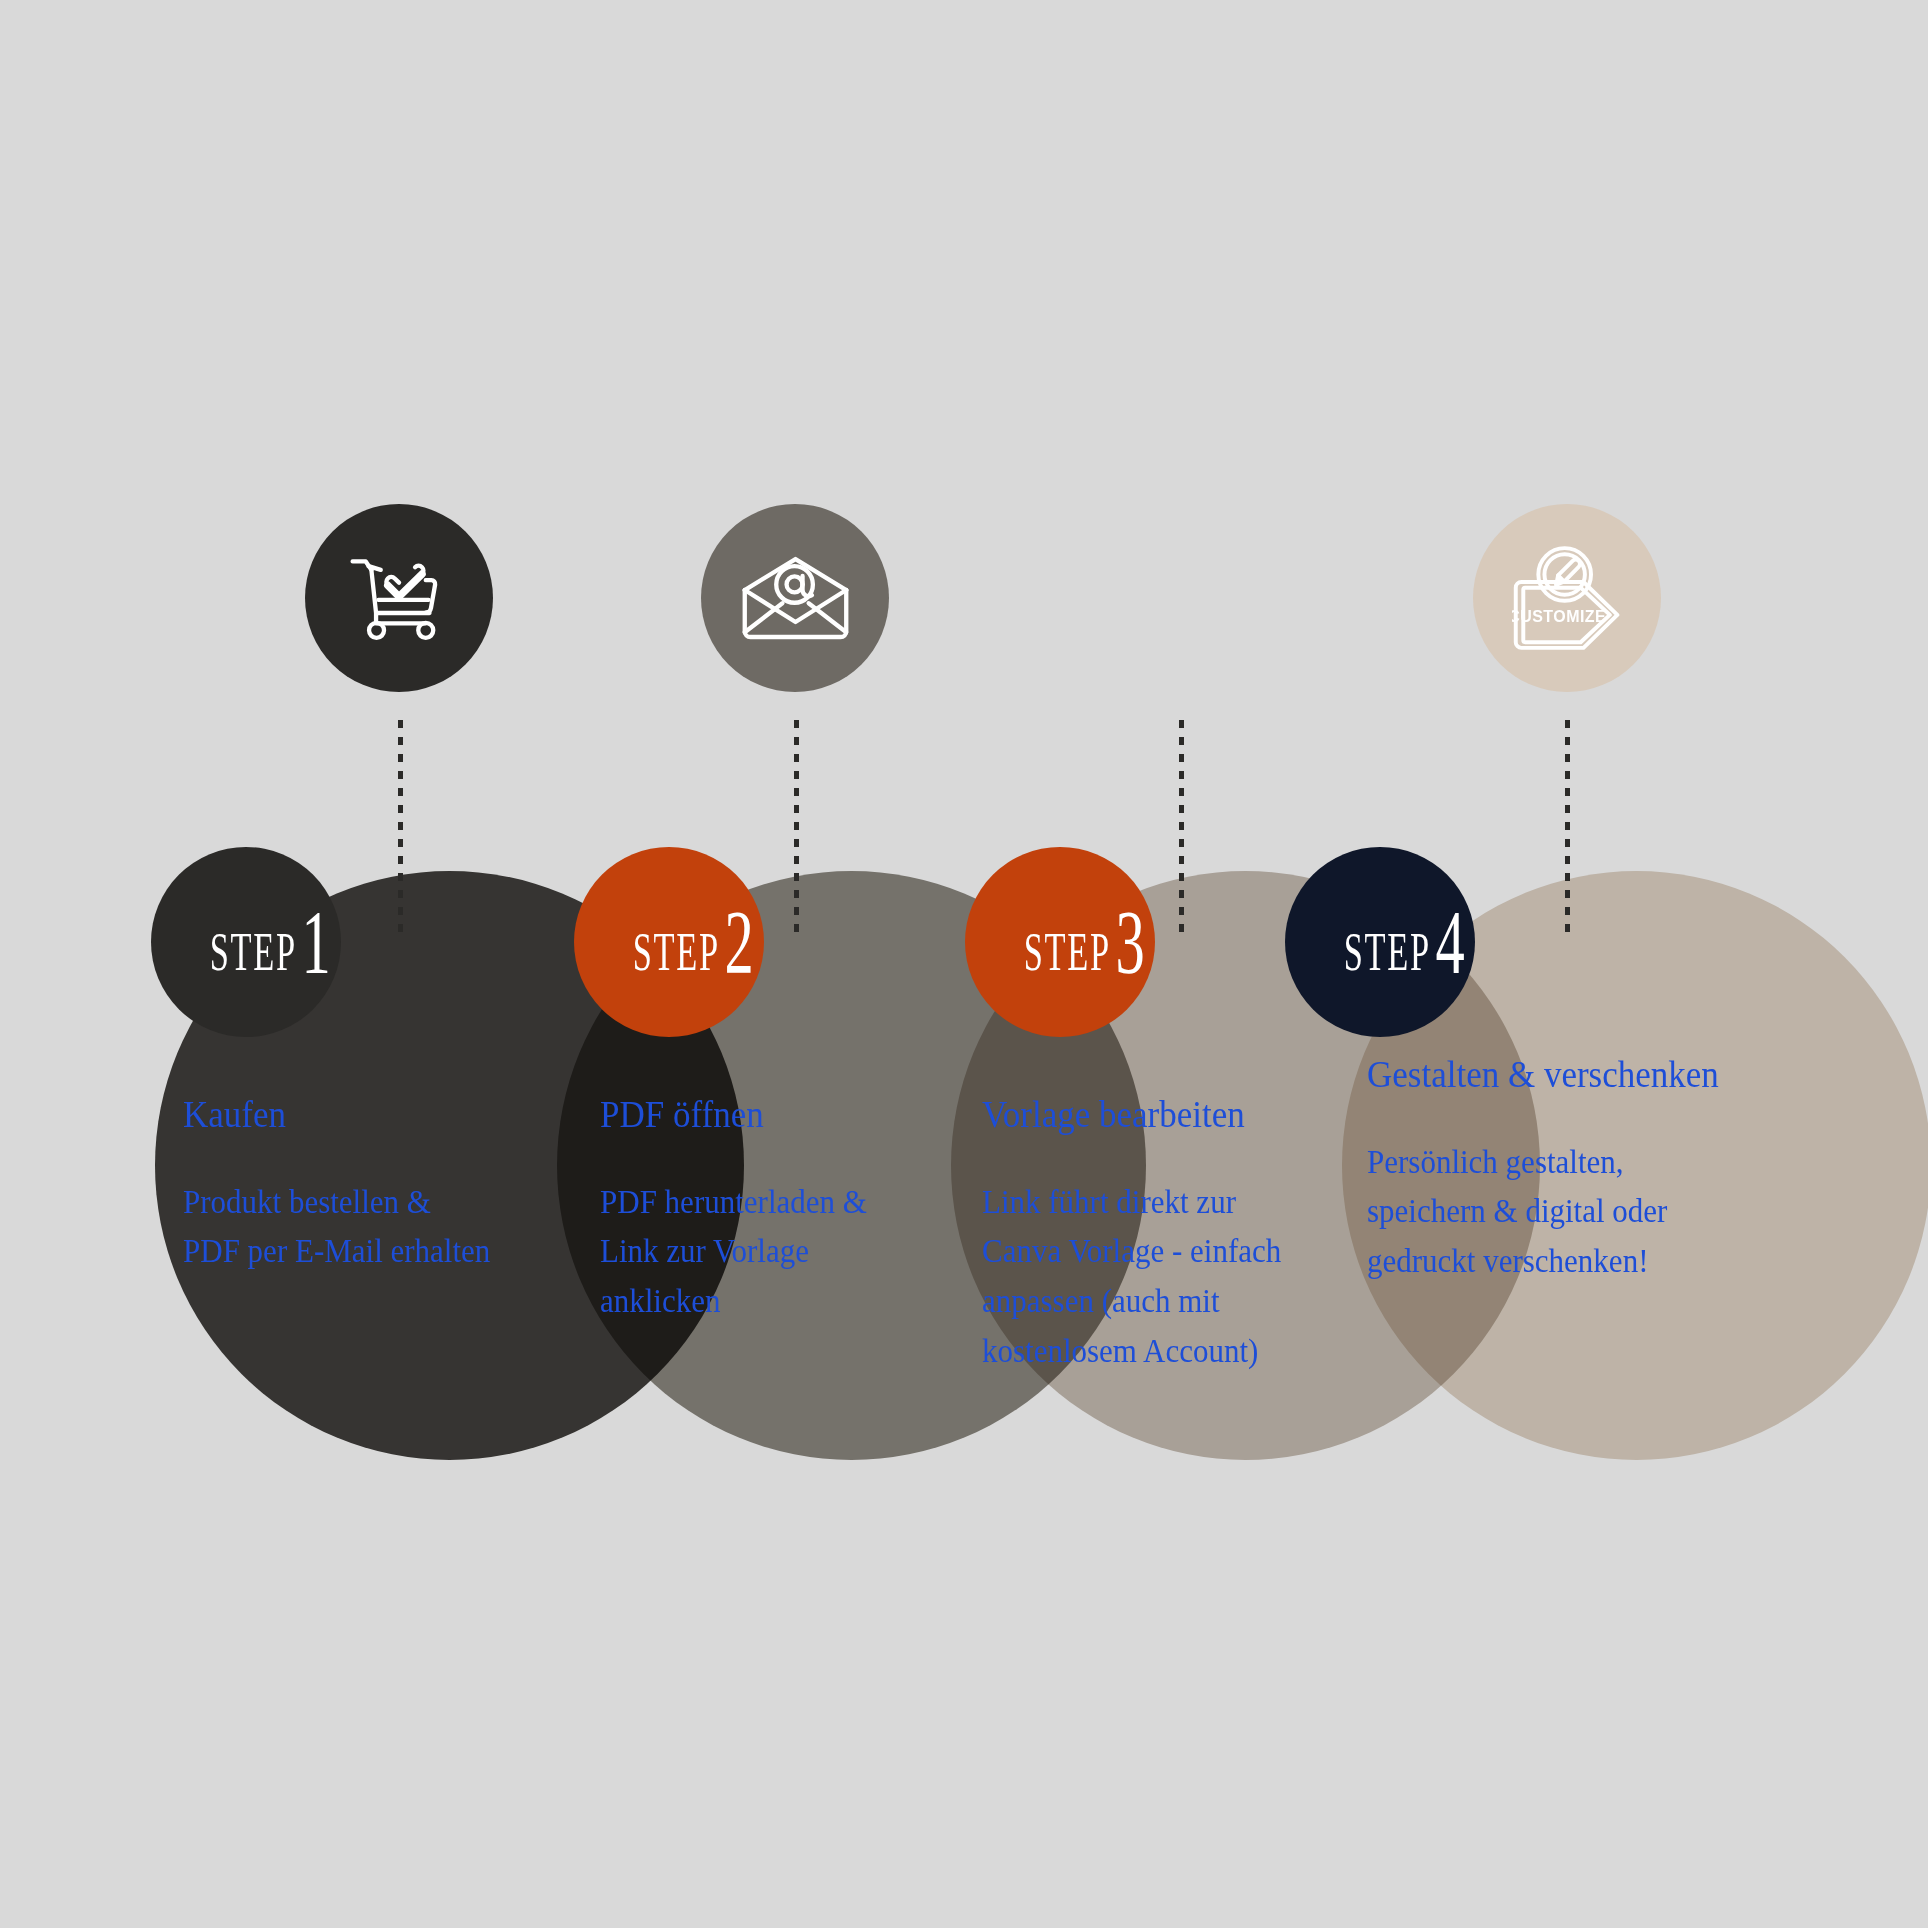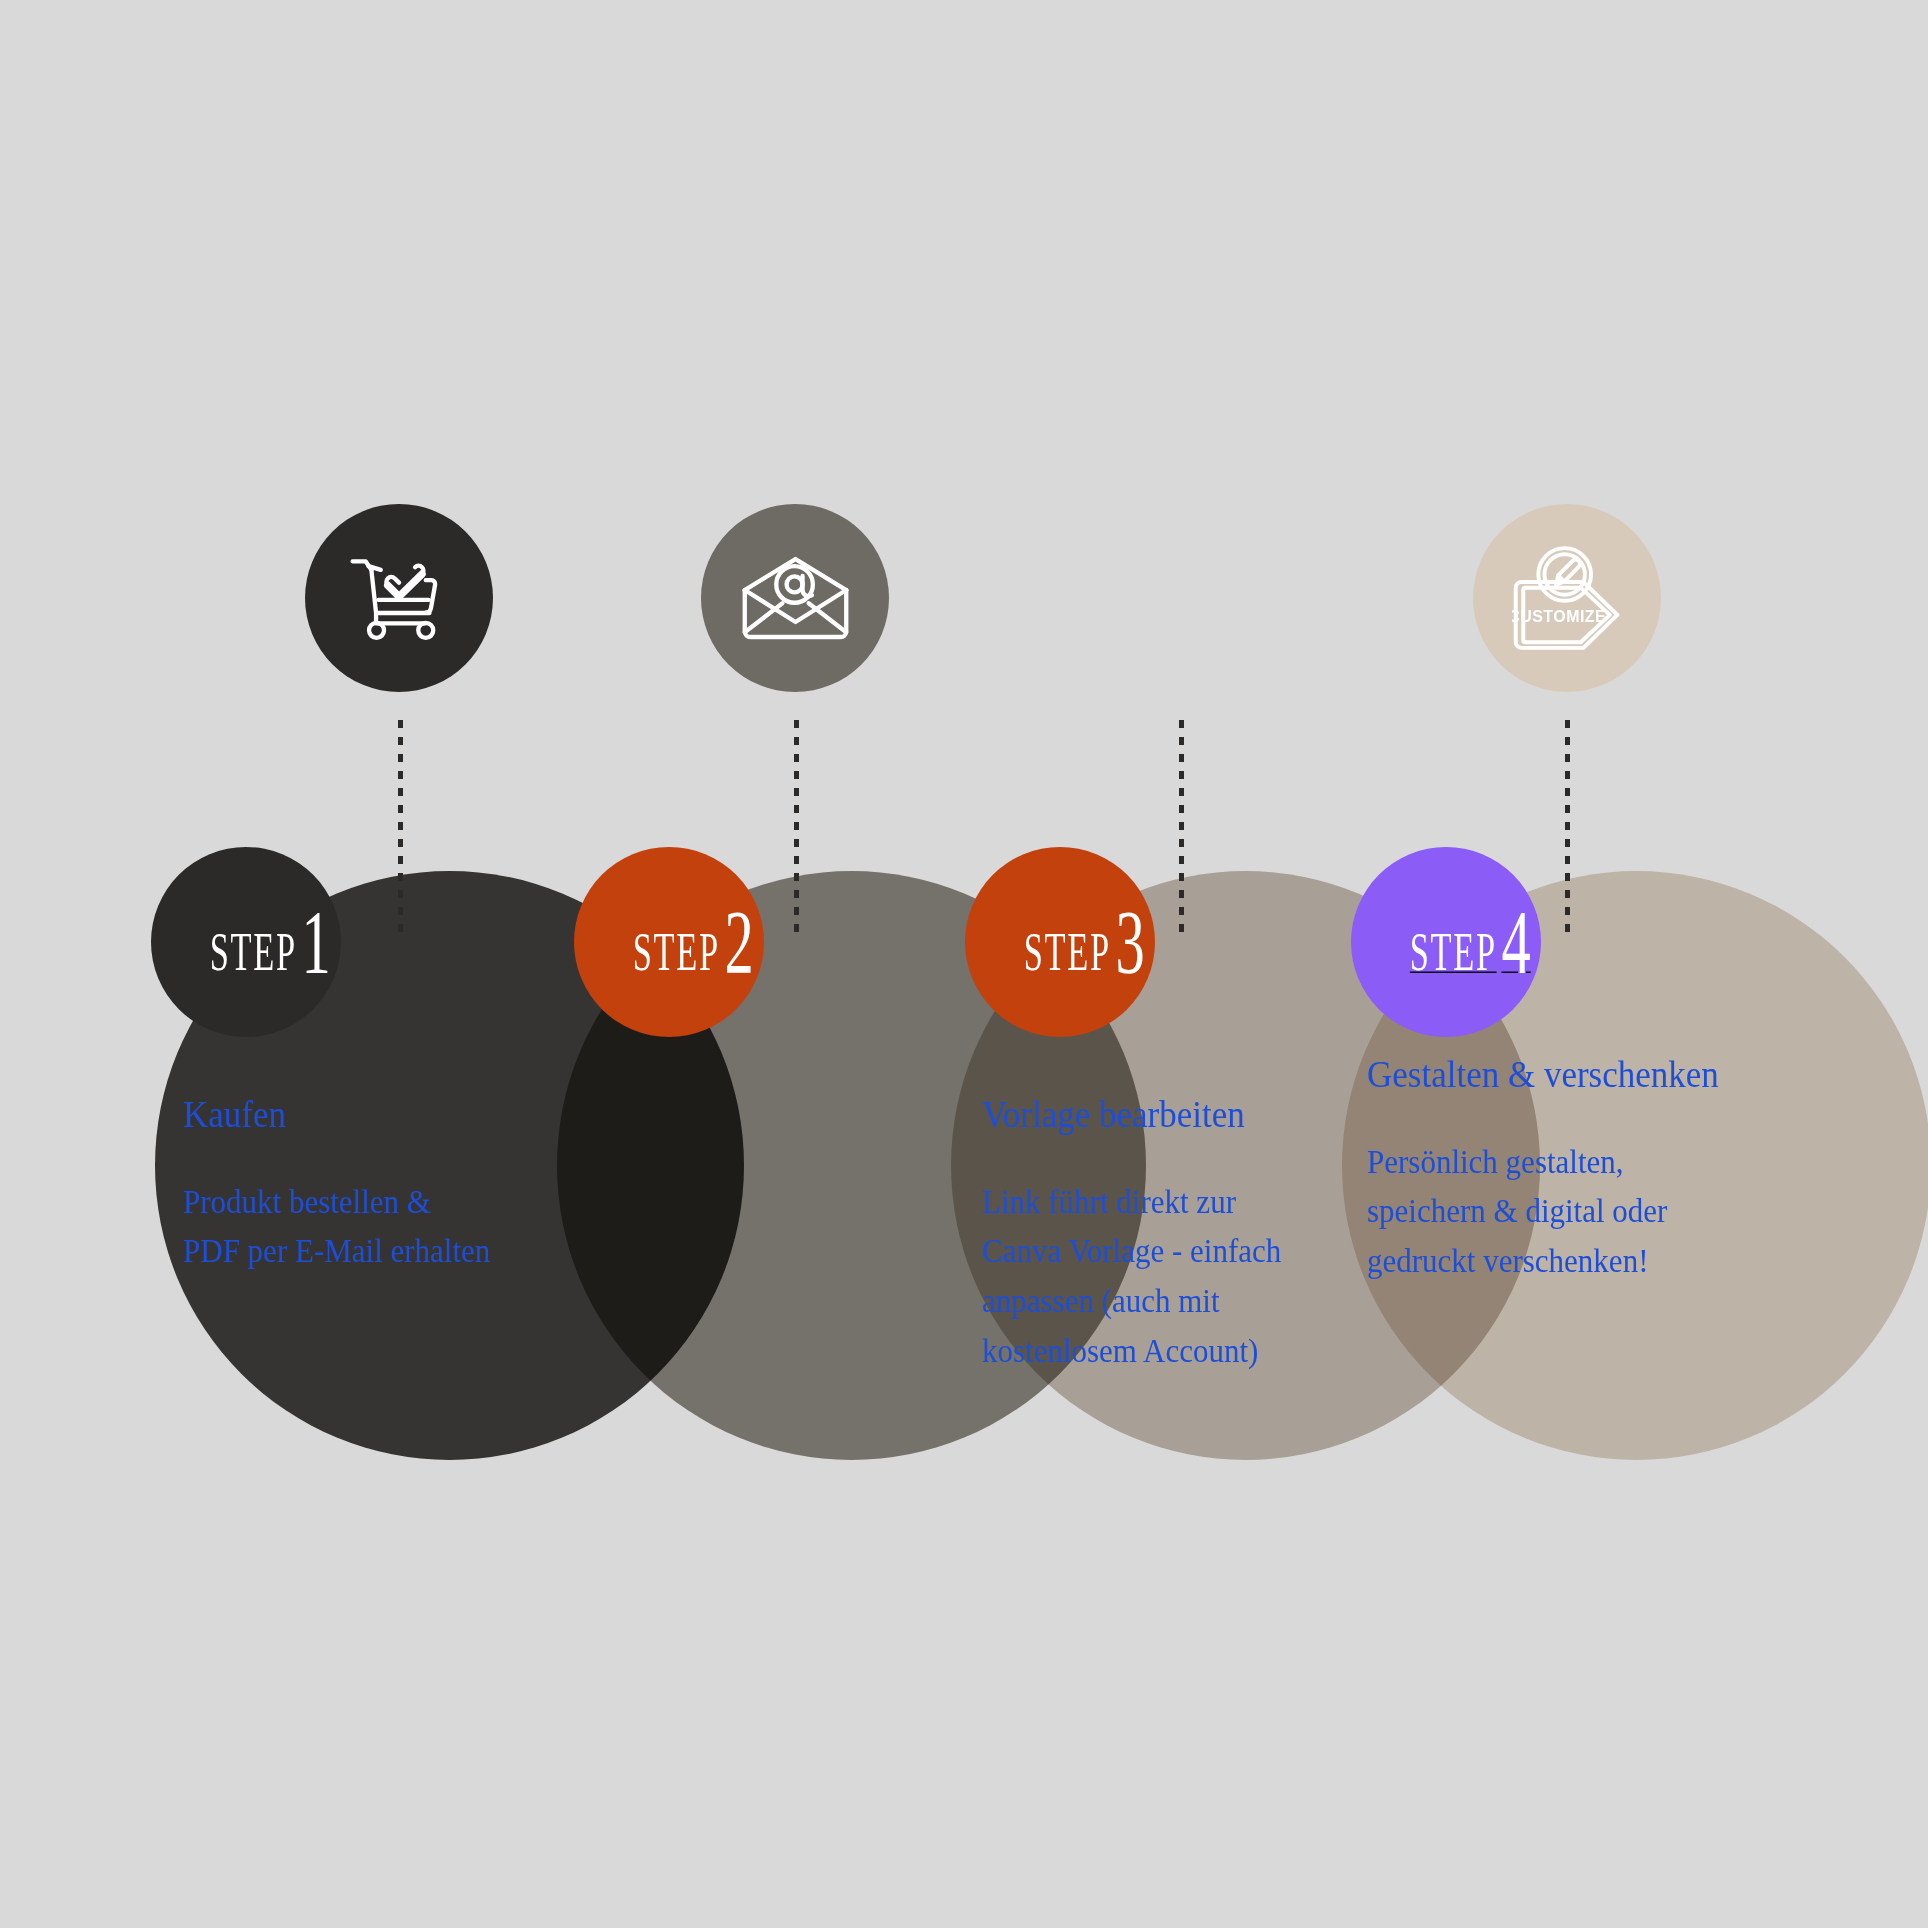--- a/index.html
+++ b/index.html
@@ -109,31 +109,35 @@
       <span class="step-word">STEP</span><span class="step-num">2</span>
     </span>
   </div>
 
   <div class="step-badge" style="left:965px;top:847px;background:#c2410c;">
     <span class="step-label">
       <span class="step-word">STEP</span><span class="step-num">3</span>
     </span>
   </div>
 
-  <div class="step-badge" style="left:1351px;top:847px;background:#8b5cf6;text-decoration:underline;">
+  <div class="step-badge" style="left:1285px;top:847px;background:#0f172a;">
     <span class="step-label">
       <span class="step-word">STEP</span><span class="step-num">4</span>
     </span>
   </div>
 
   <div class="content" style="left:183px;top:1092px;width:311px;">
     <p class="headline">Kaufen</p>
     <p class="body">Produkt bestellen &amp; PDF per E-Mail erhalten</p>
   </div>
 
+  <div class="content" style="left:600px;top:1092px;width:311px;">
+    <p class="headline">PDF öffnen</p>
+    <p class="body">PDF herunterladen &amp; Link zur Vorlage anklicken</p>
+  </div>
 
   <div class="content" style="left:982px;top:1092px;width:328px;">
     <p class="headline">Vorlage bearbeiten</p>
     <p class="body">Link führt direkt zur Canva Vorlage - einfach anpassen (auch mit kostenlosem Account)</p>
   </div>
 
   <div class="content" style="left:1367px;top:1052px;width:377px;">
     <p class="headline">Gestalten &amp; verschenken</p>
     <p class="body">Persönlich gestalten, speichern &amp; digital oder gedruckt verschenken!</p>
   </div>

